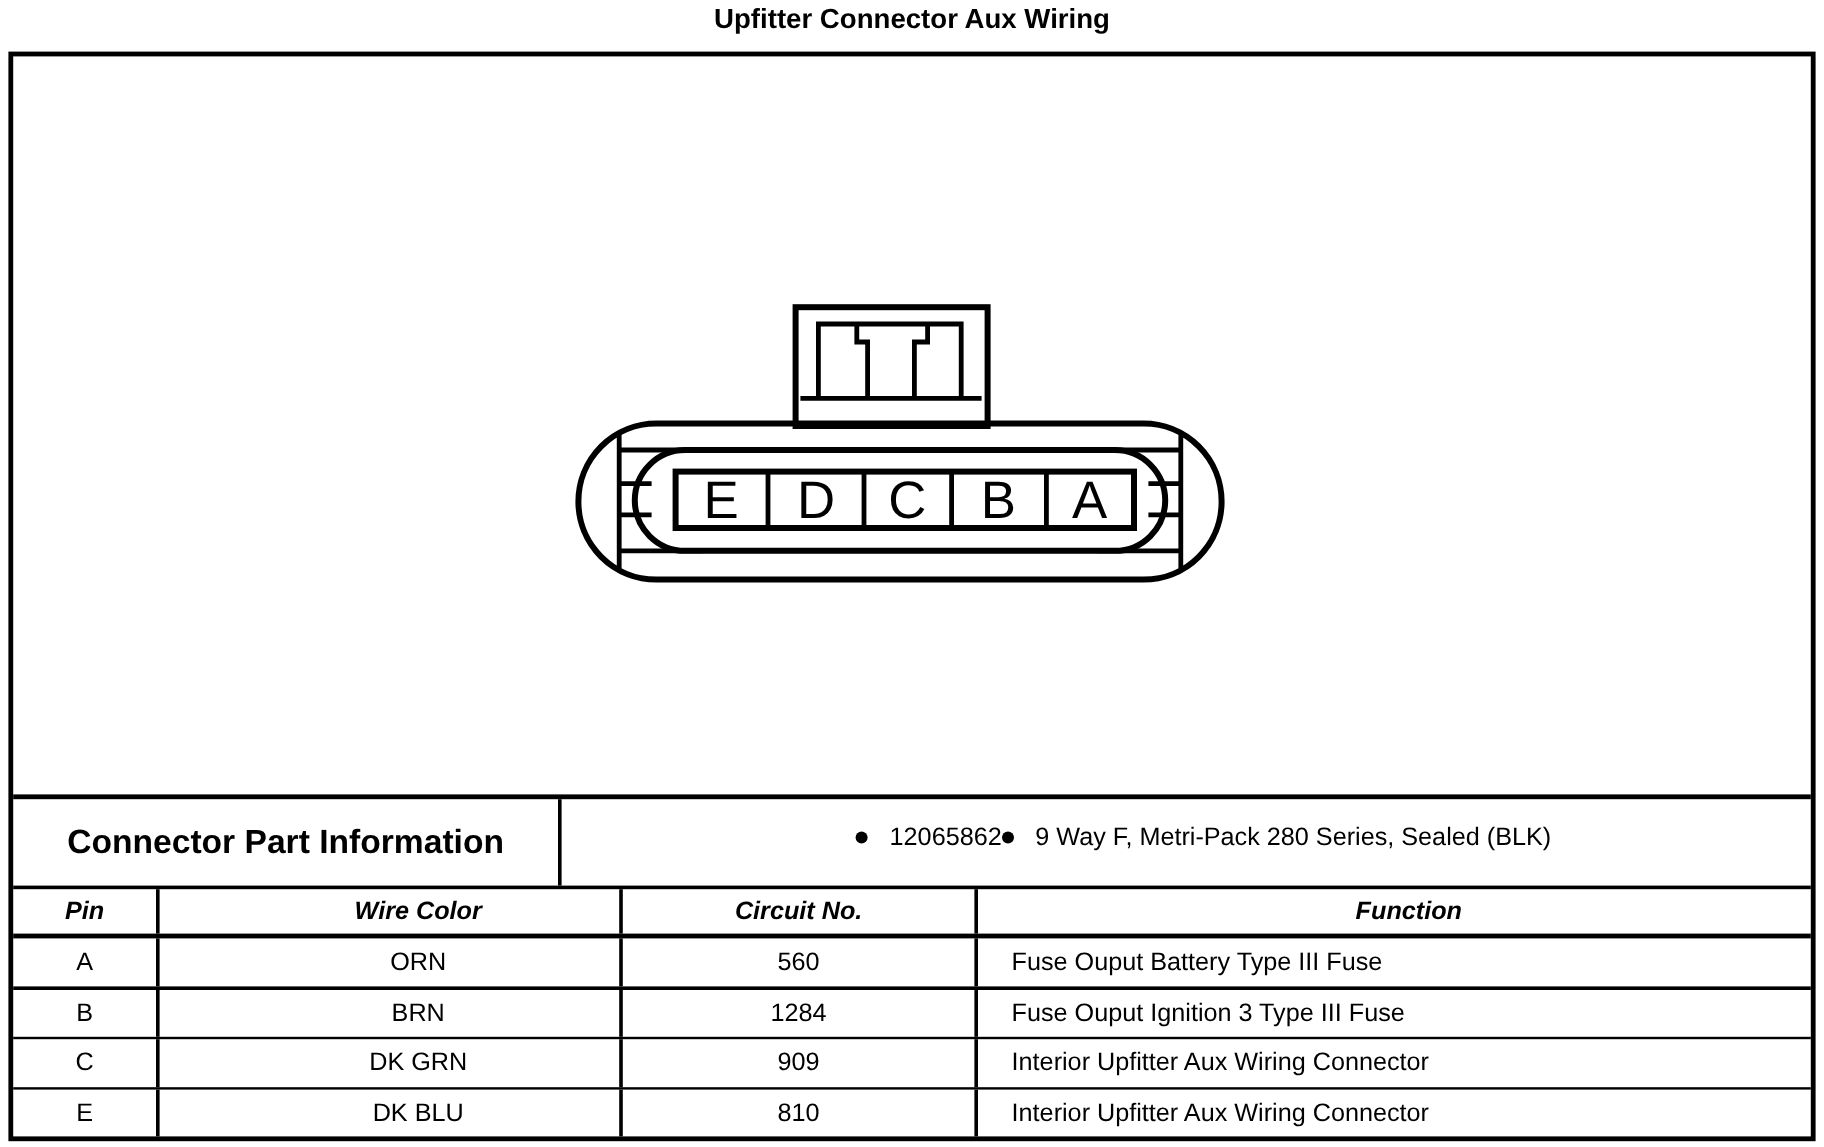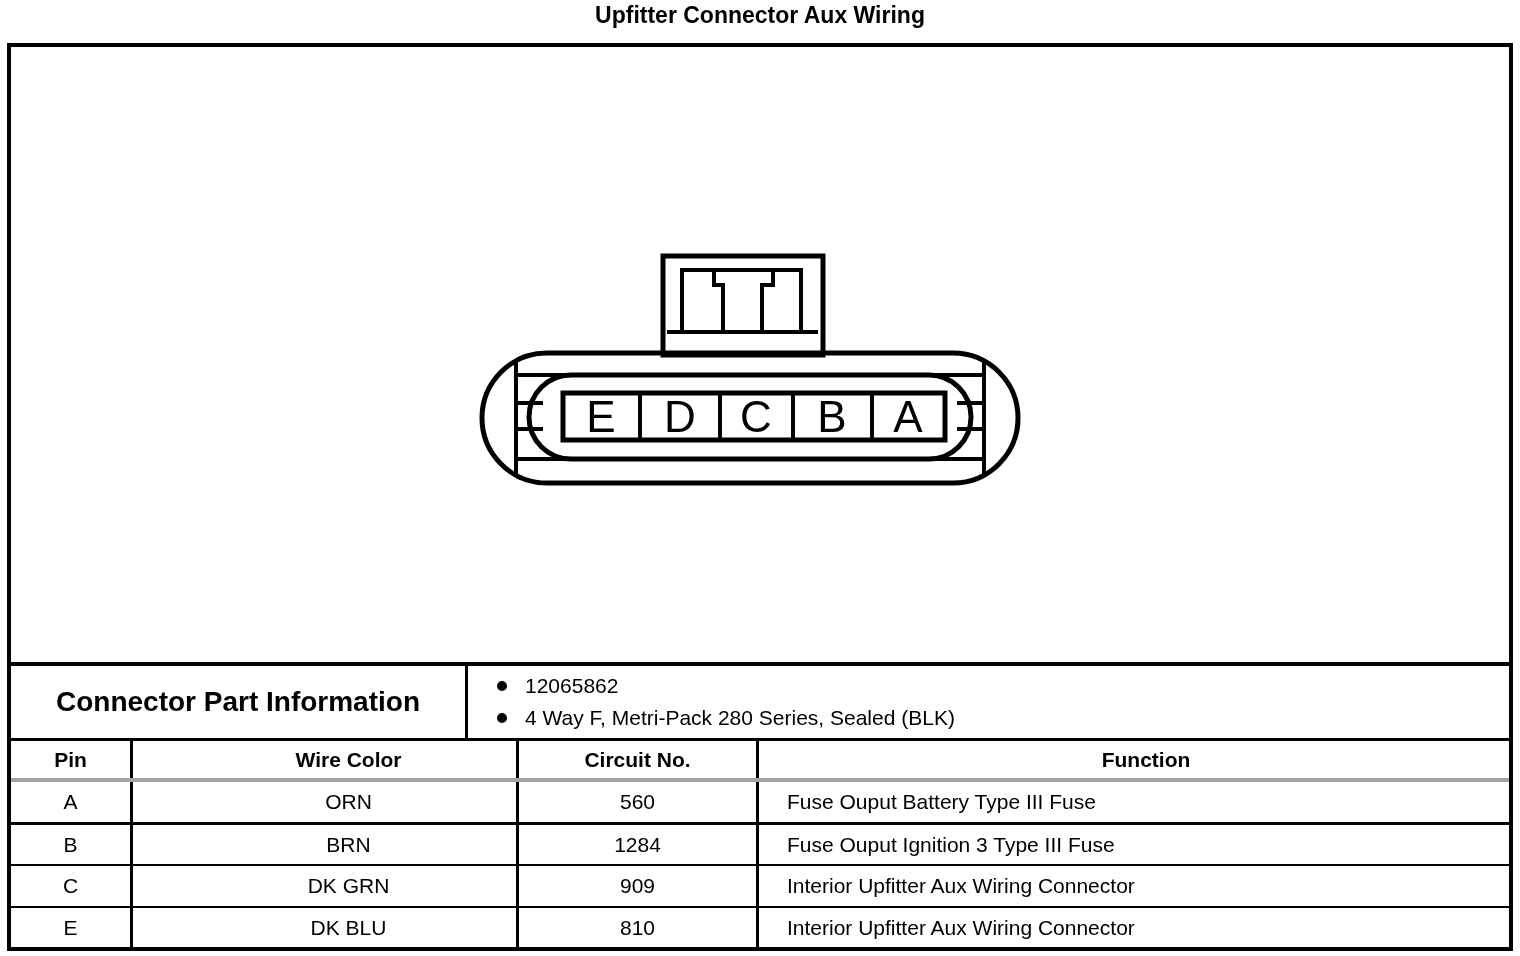--- a/index.html
+++ b/index.html
@@ -23,34 +23,34 @@
   .diagram svg { position: absolute; left: 0; top: 0; }
 
   .row { display: flex; width: 100%; }
 
   .partinfo { height: 75px; border-bottom: 3px solid #000; }
   .pi-label {
     width: 457px; border-right: 3px solid #000;
     display: flex; align-items: center; justify-content: center;
     font-weight: bold; font-size: 28px;
   }
-  .pi-content { flex: 1; padding: 4px 0 0 29px; display: flex; flex-direction: column; justify-content: flex-start; }
+  .pi-content { flex: 1; padding: 16px 0 0 29px; display: flex; flex-direction: row; justify-content: center; }
   .bullet-item { display: flex; align-items: center; height: 32px; font-size: 21px; }
   .dot { width: 10px; height: 10px; border-radius: 50%; background: #000; margin-right: 18px; flex: 0 0 auto; }
 
-  .thead { height: 41px; border-bottom: 4px solid #a3a3a3; font-weight: bold; }
+  .thead { height: 41px; border-bottom: 4px solid #000000; font-weight: bold; font-style: italic; }
   .tr-a { height: 43px; border-bottom: 3px solid #000; }
   .tr-b { height: 41px; border-bottom: 2px solid #000; }
   .tr-c { height: 42px; border-bottom: 2px solid #000; }
   .tr-e { flex: 1; }
 
   .cell { display: flex; align-items: center; justify-content: center; font-size: 21px; overflow: hidden; }
   .c1 { width: 122px; border-right: 3px solid #000; }
   .c2 { width: 338px; border-right: 3px solid #000; margin-left: 48px; }
-  .c3 { width: 240px; border-right: 3px solid #000; }
+  .c3 { width: 296px; border-right: 3px solid #000; }
   .c4 { flex: 1; justify-content: flex-start; padding-left: 4px; margin-left: 24px; }
 
   .stroke { fill: none; stroke: #000; }
   .pin-letter { font-family: "Liberation Sans", sans-serif; font-size: 44px; fill: #000; stroke: none; }
 </style>
 </head>
 <body>
 
 <div class="page-title">Upfitter Connector Aux Wiring</div>
 
@@ -97,21 +97,21 @@
 
   <div class="row partinfo">
     <div class="pi-label">Connector Part Information</div>
     <div class="pi-content">
       <div class="bullet-item">
         <span class="dot"></span>
         <span>12065862</span>
       </div>
       <div class="bullet-item">
         <span class="dot"></span>
-        <span>4 Way F, Metri-Pack 280 Series, Sealed (BLK)</span>
+        <span>9 Way F, Metri-Pack 280 Series, Sealed (BLK)</span>
       </div>
     </div>
   </div>
 
   <div class="row thead">
     <div class="cell c1">Pin</div>
     <div class="cell c2">Wire Color</div>
     <div class="cell c3">Circuit No.</div>
     <div class="cell c4" style="justify-content:center;padding-left:0">Function</div>
   </div>

